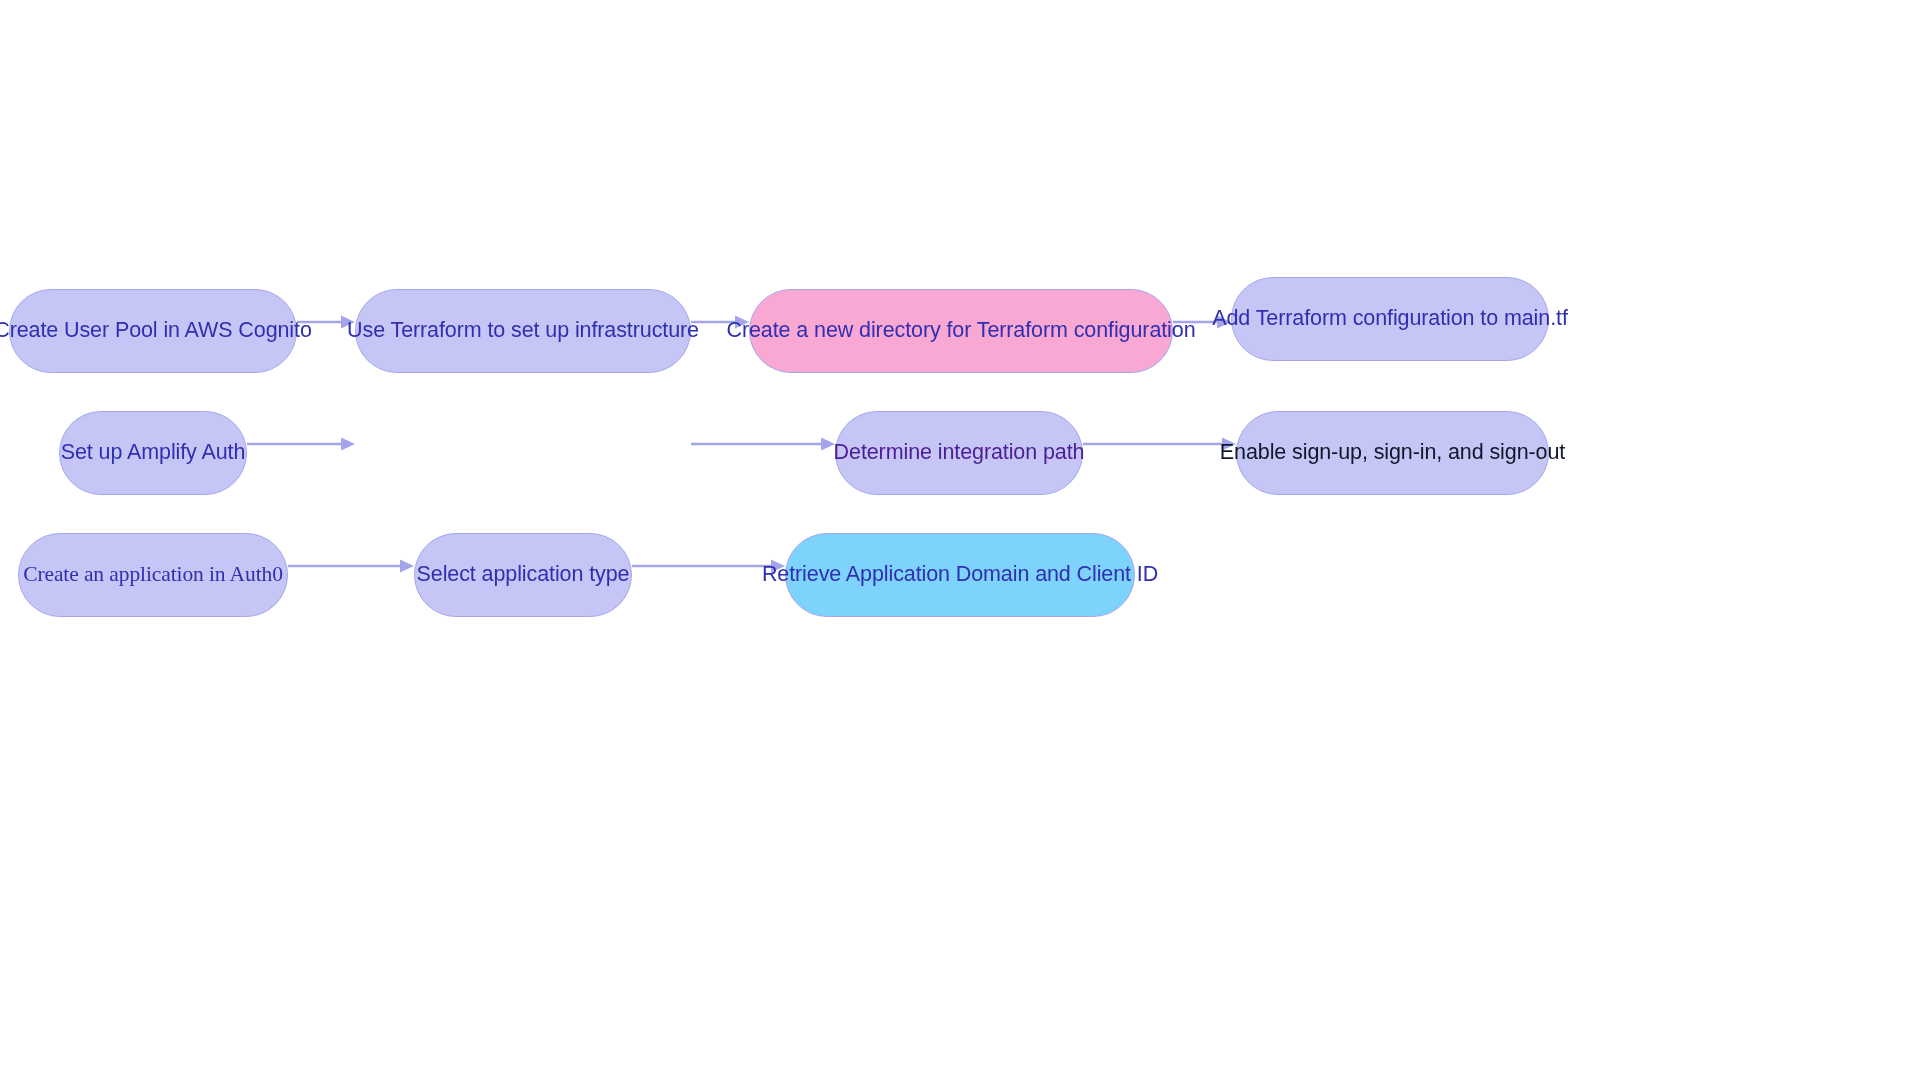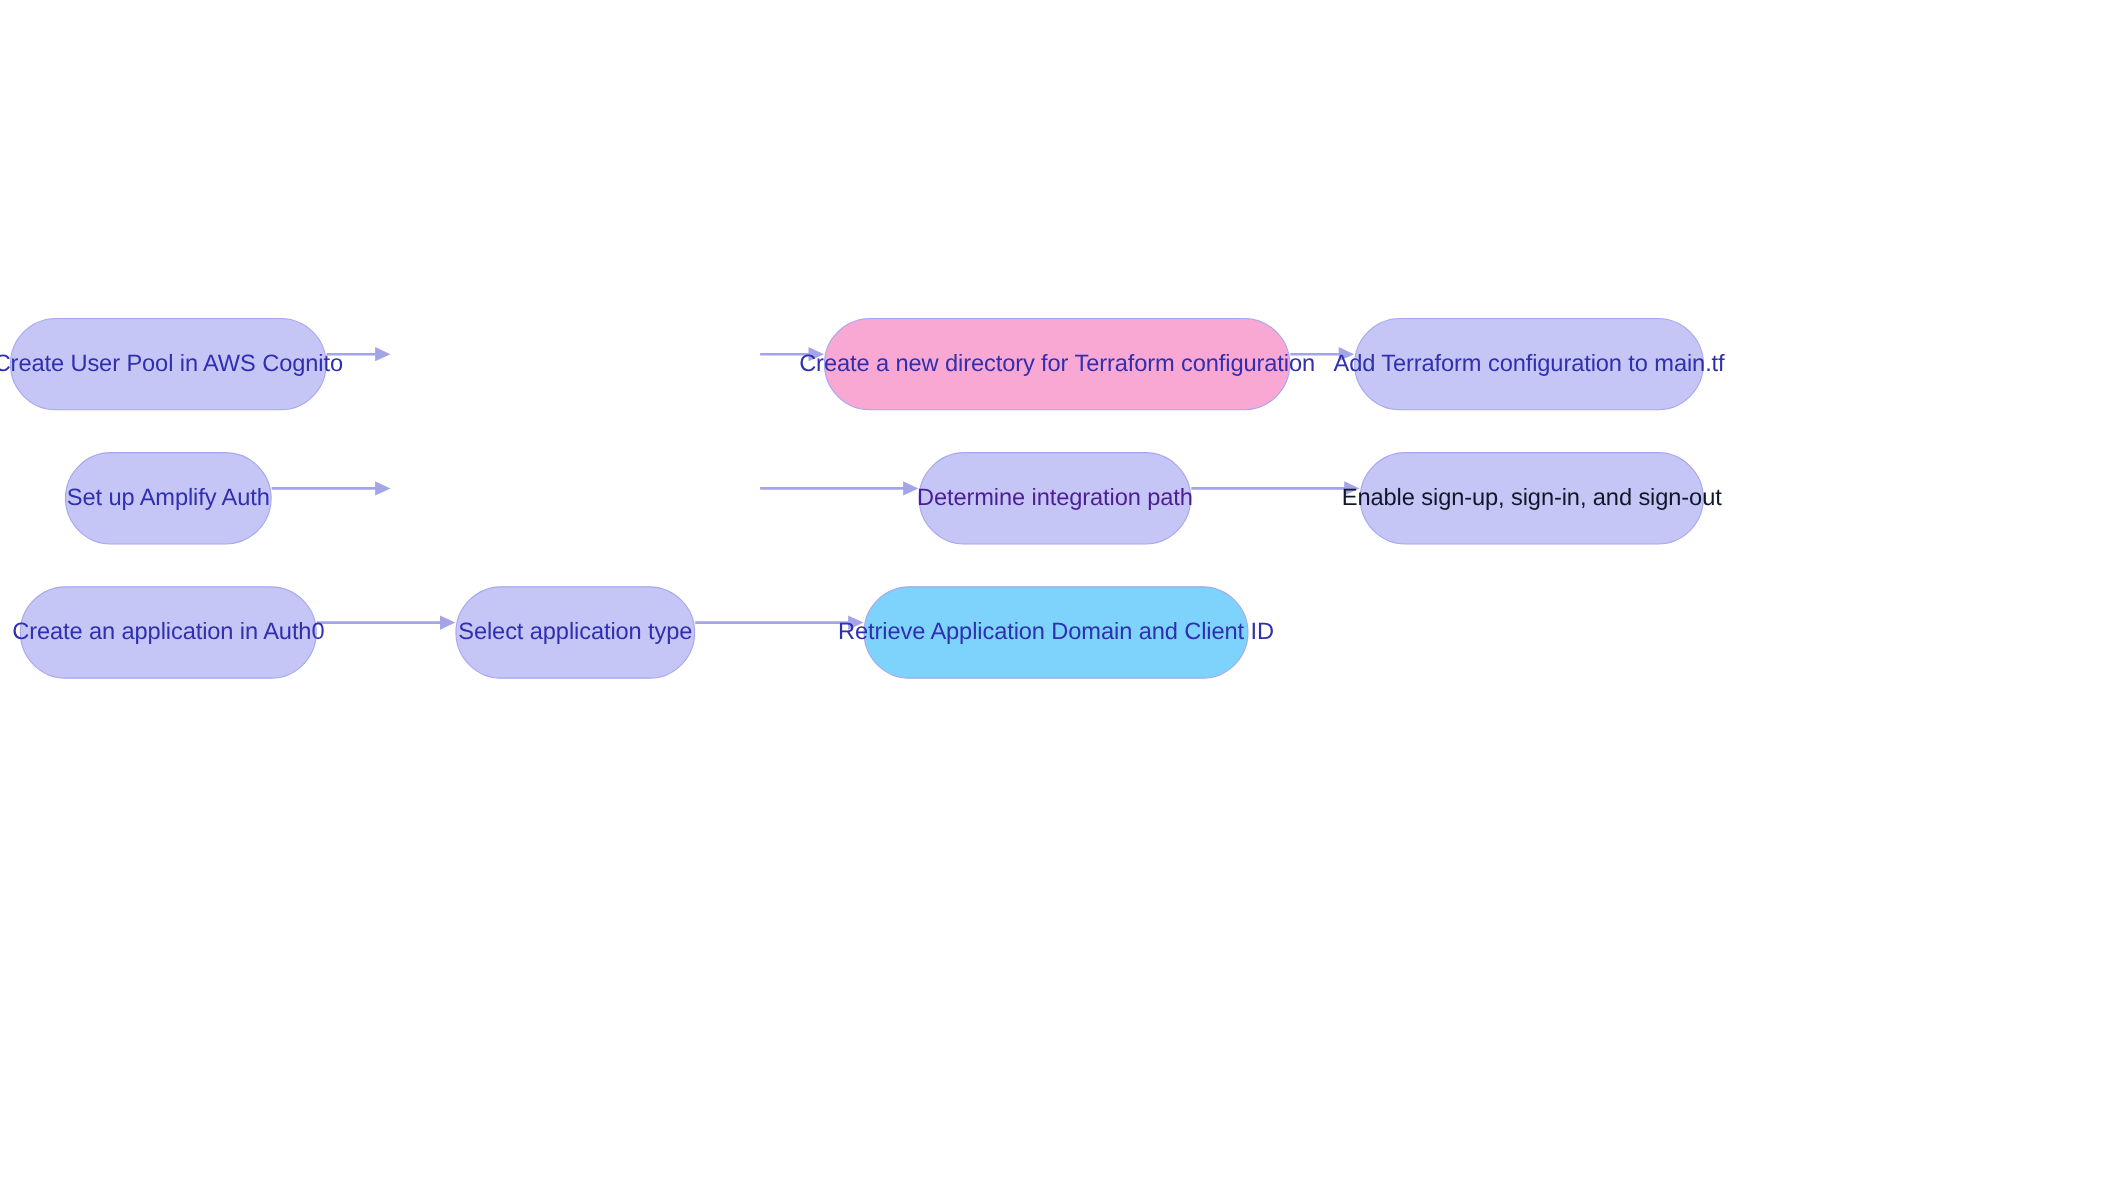--- a/index.html
+++ b/index.html
@@ -65,24 +65,27 @@
     </div>
     <div class="edge" style="left: 1173px; top: 313px; width: 58px;">
       <svg width="58" height="18" viewBox="0 0 58 18">
         <line x1="0" y1="9" x2="45" y2="9" stroke="#a3a5e8" stroke-width="2.4"></line>
         <polygon points="44,2.5 58,9 44,15.5" fill="#a3a5e8"></polygon>
       </svg>
     </div>
     <div class="node" style="left: 9px; top: 289px; width: 288px; background: rgb(197, 198, 245); border-color: rgb(165, 166, 238);">
       <span class="node-label" style="color: rgb(47, 47, 175);">Create User Pool in AWS Cognito</span>
     </div>
+    <div class="node" style="left: 355px; top: 289px; width: 336px; background: rgb(197, 198, 245); border-color: rgb(165, 166, 238);">
+      <span class="node-label" style="color: rgb(47, 47, 175);">Use Terraform to set up infrastructure</span>
+    </div>
     <div class="node" style="left: 749px; top: 289px; width: 424px; background: #f9a8d4; border-color: rgb(165, 166, 238);">
       <span class="node-label" style="color: rgb(47, 47, 175);">Create a new directory for Terraform configuration</span>
     </div>
-    <div class="node" style="left: 1231px; top: 289px; width: 318px; background: rgb(197, 198, 245); border-color: rgb(165, 166, 238);">
+    <div class="node" style="left: 1231px; top: 277px; width: 318px; background: rgb(197, 198, 245); border-color: rgb(165, 166, 238);">
       <span class="node-label" style="color: rgb(47, 47, 175);">Add Terraform configuration to main.tf</span>
     </div>
     <div class="edge" style="left: 247px; top: 435px; width: 108px;">
       <svg width="108" height="18" viewBox="0 0 108 18">
         <line x1="0" y1="9" x2="95" y2="9" stroke="#a3a5e8" stroke-width="2.4"></line>
         <polygon points="94,2.5 108,9 94,15.5" fill="#a3a5e8"></polygon>
       </svg>
     </div>
     <div class="edge" style="left: 691px; top: 435px; width: 144px;">
       <svg width="144" height="18" viewBox="0 0 144 18">
@@ -111,21 +114,21 @@
         <polygon points="112,2.5 126,9 112,15.5" fill="#a3a5e8"></polygon>
       </svg>
     </div>
     <div class="edge" style="left: 632px; top: 557px; width: 153px;">
       <svg width="153" height="18" viewBox="0 0 153 18">
         <line x1="0" y1="9" x2="140" y2="9" stroke="#a3a5e8" stroke-width="2.4"></line>
         <polygon points="139,2.5 153,9 139,15.5" fill="#a3a5e8"></polygon>
       </svg>
     </div>
     <div class="node" style="left: 18px; top: 533px; width: 270px; background: rgb(197, 198, 245); border-color: rgb(165, 166, 238);">
-      <span class="node-label" style="color: rgb(47, 47, 175);">Create an application in Auth0</span>
+      <span class="node-label" style="color: rgb(47, 47, 175); font-family: Liberation Serif, serif;">Create an application in Auth0</span>
     </div>
     <div class="node" style="left: 414px; top: 533px; width: 218px; background: rgb(197, 198, 245); border-color: rgb(165, 166, 238);">
       <span class="node-label" style="color: rgb(47, 47, 175);">Select application type</span>
     </div>
     <div class="node" style="left: 785px; top: 533px; width: 350px; background: #7dd3fc; border-color: rgb(165, 166, 238);">
       <span class="node-label" style="color: rgb(47, 47, 175);">Retrieve Application Domain and Client ID</span>
     </div>
   </div>
 
 </body></html>

